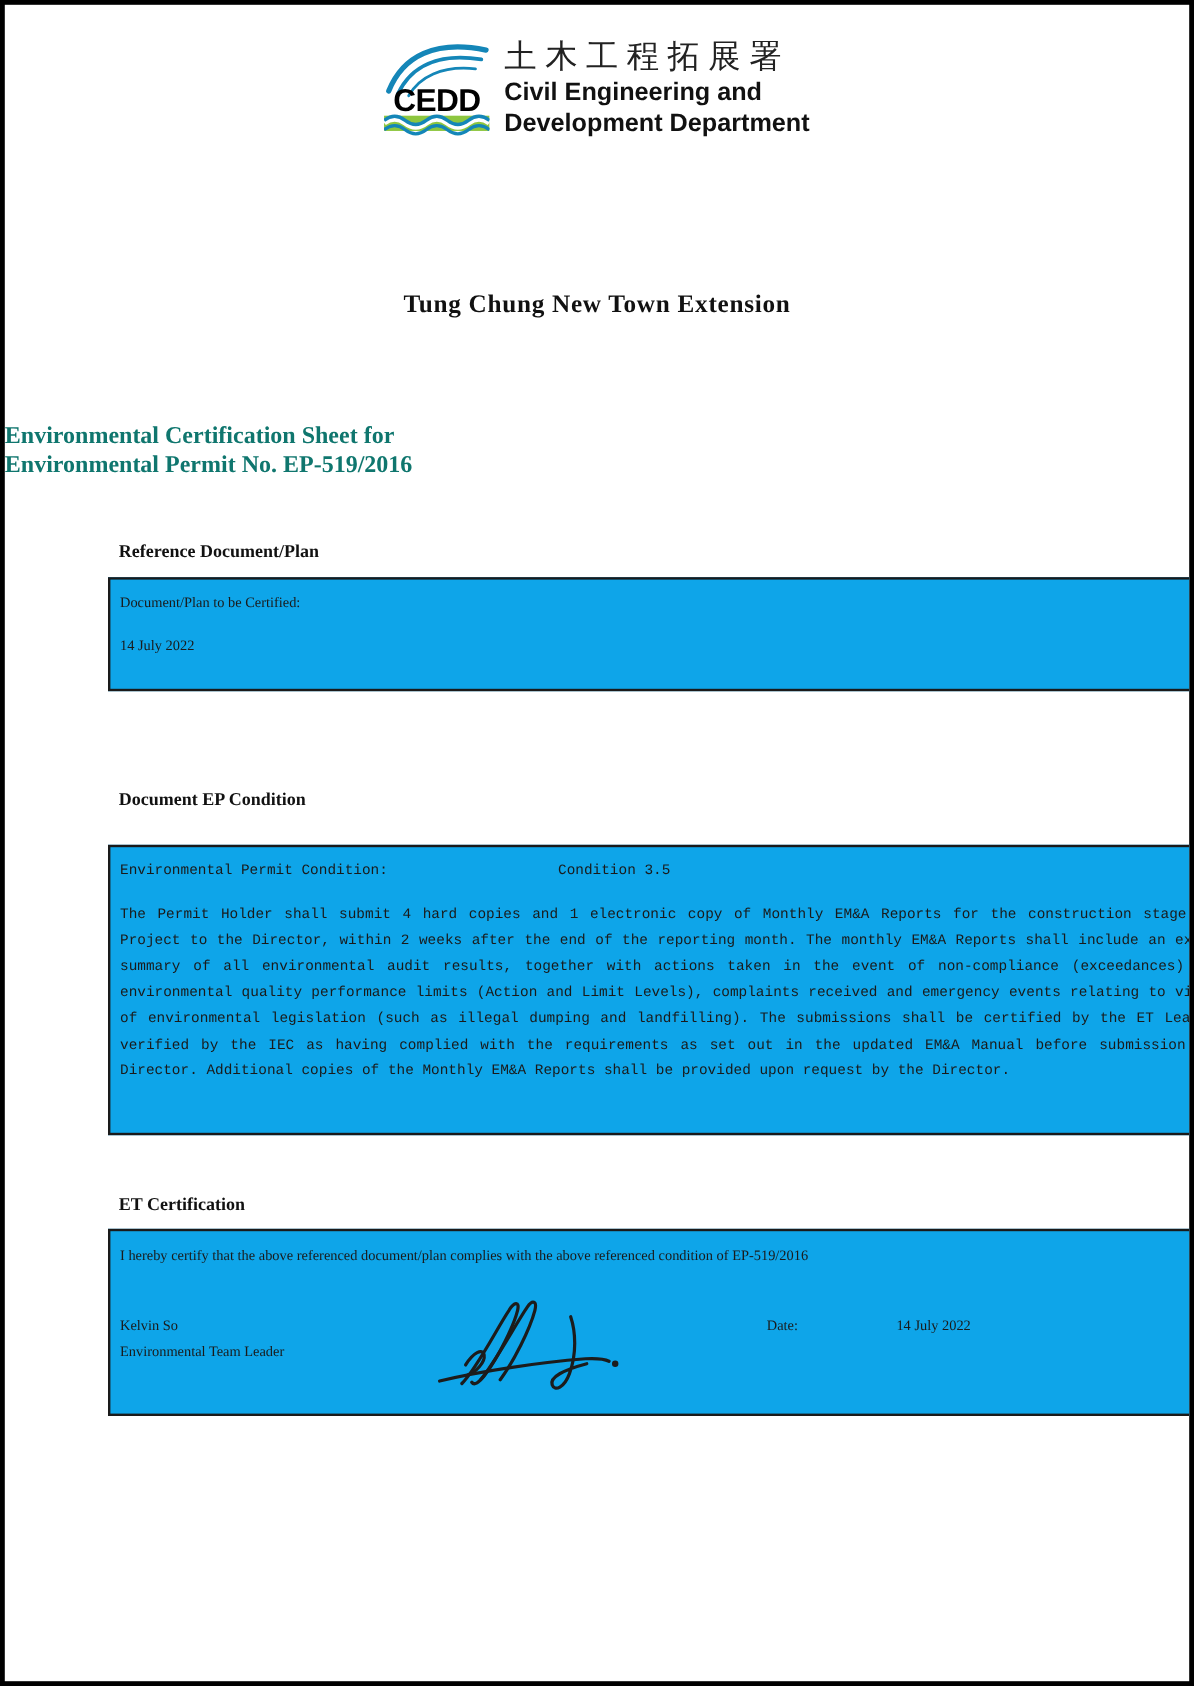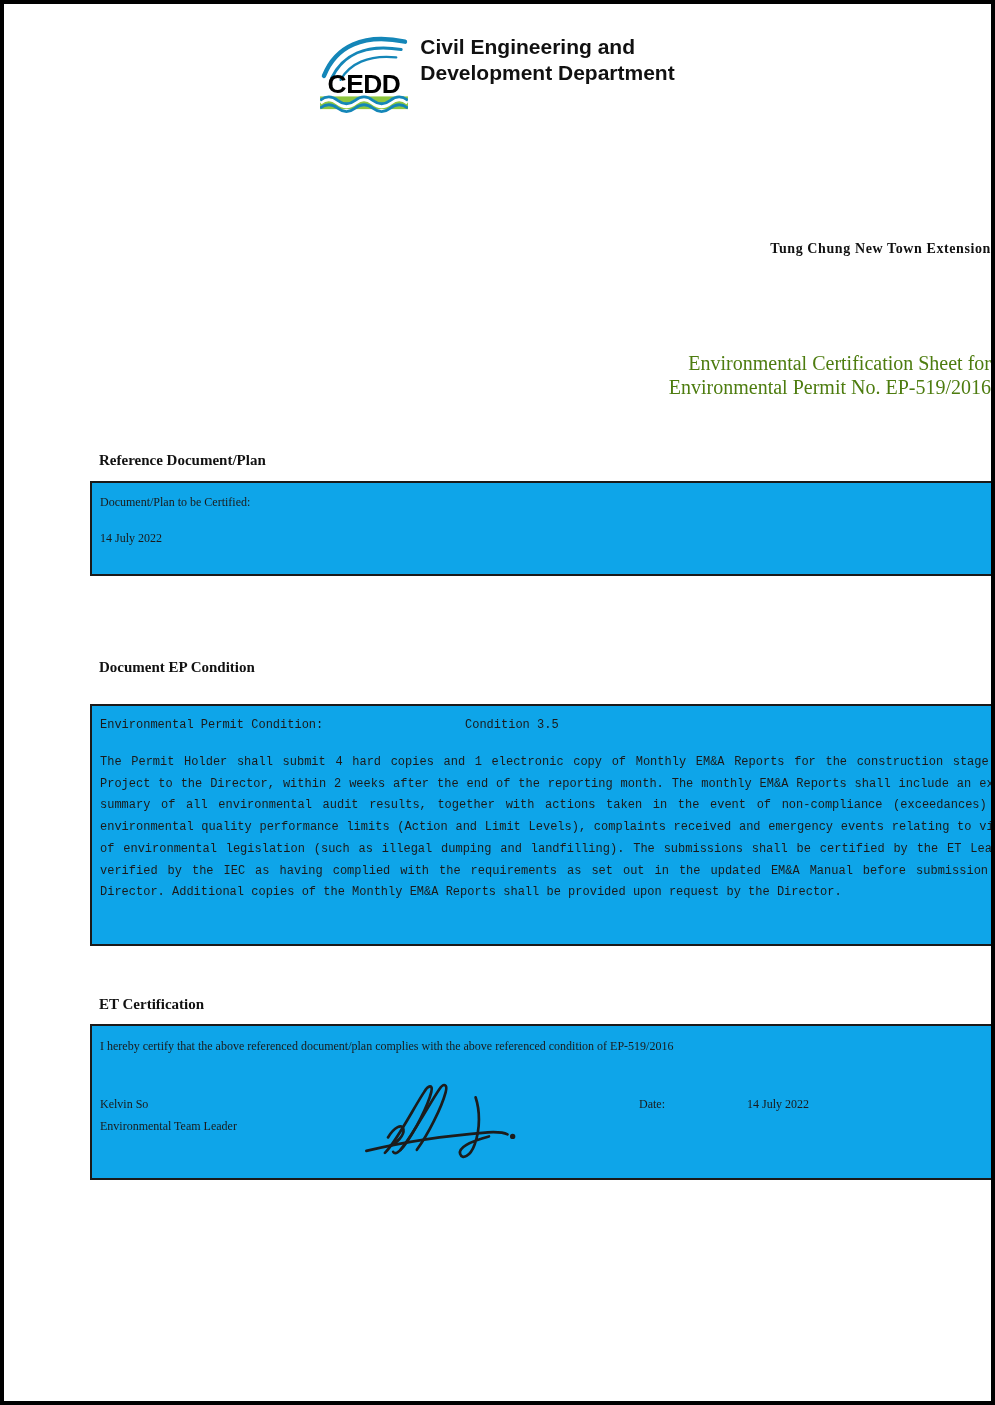--- a/index.html
+++ b/index.html
@@ -43,36 +43,36 @@
     margin-top: 3px;
     white-space: nowrap;
   }
 
   
   .doc-title {
     position: absolute;
     top: 237px;
     left: 0;
     width: 100%;
-    text-align: right;
-    font-size: 14px;
+    text-align: center;
+    font-size: 21px;
     font-weight: bold;
     letter-spacing: 0.6px;
     color: #111;
   }
   .doc-subtitle {
     position: absolute;
     top: 347px;
     left: 0;
     width: 100%;
-    text-align: right;
+    text-align: left;
     font-size: 20px;
-    font-weight: normal;
+    font-weight: bold;
     line-height: 24px;
-    color: #4d7c0f;
+    color: #0f766e;
   }
 
   
   .section-heading {
     position: absolute;
     left: 95px;
     font-size: 15px;
     font-weight: bold;
     color: #111;
   }
@@ -132,20 +132,21 @@
       </g>
       <text x="45" y="64" text-anchor="middle" font-family="Liberation Sans, sans-serif" font-size="27" font-weight="bold" letter-spacing="-0.5">CEDD</text>
       <rect x="0" y="68" width="90" height="13" fill="#8dc63f"></rect>
       <g>
         <path d="M0 74 Q9 67 18 74 T36 74 T54 74 T72 74 T90 74" fill="none" stroke="#ffffff" stroke-width="5"></path>
         <path d="M0 72 Q9 65 18 72 T36 72 T54 72 T72 72 T90 72" fill="none" stroke-width="2.8" stroke="#1486b8"></path>
         <path d="M0 80 Q9 73 18 80 T36 80 T54 80 T72 80 T90 80" fill="none" stroke-width="2.8" stroke="#1486b8"></path>
       </g>
     </svg>
     <div class="logo-text">
+      <div class="logo-zh">土木工程拓展署</div>
       <div class="logo-en">Civil Engineering and</div>
       <div class="logo-en">Development Department</div>
     </div>
   </div>
 
   <div class="doc-title">Tung Chung New Town Extension</div>
   <div class="doc-subtitle">
     <div>Environmental Certification Sheet for</div>
     <div>Environmental Permit No. EP-519/2016</div>
   </div>

